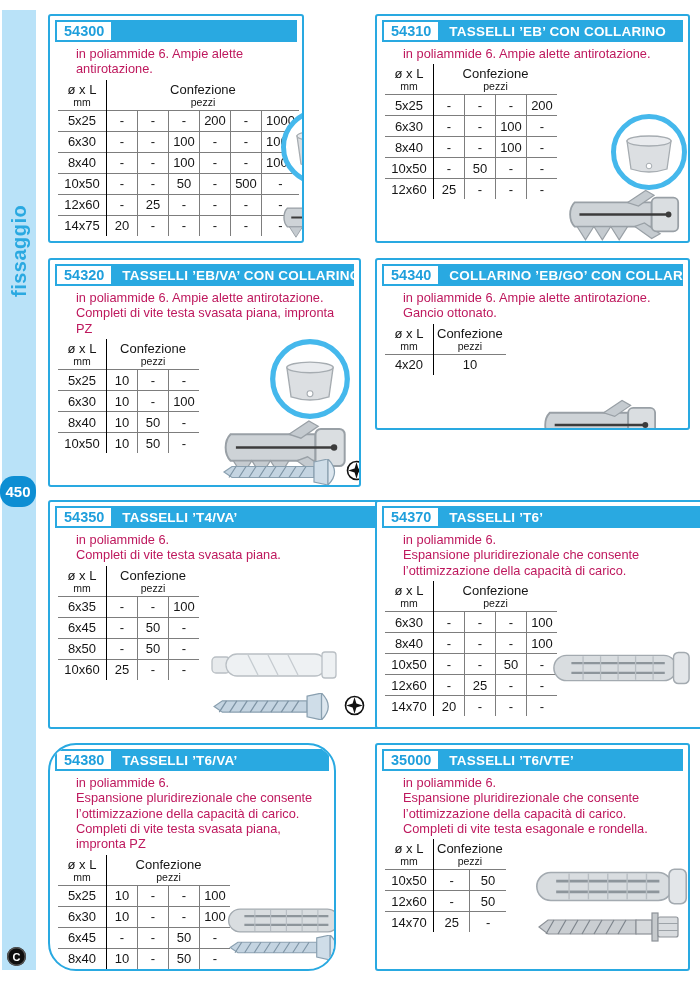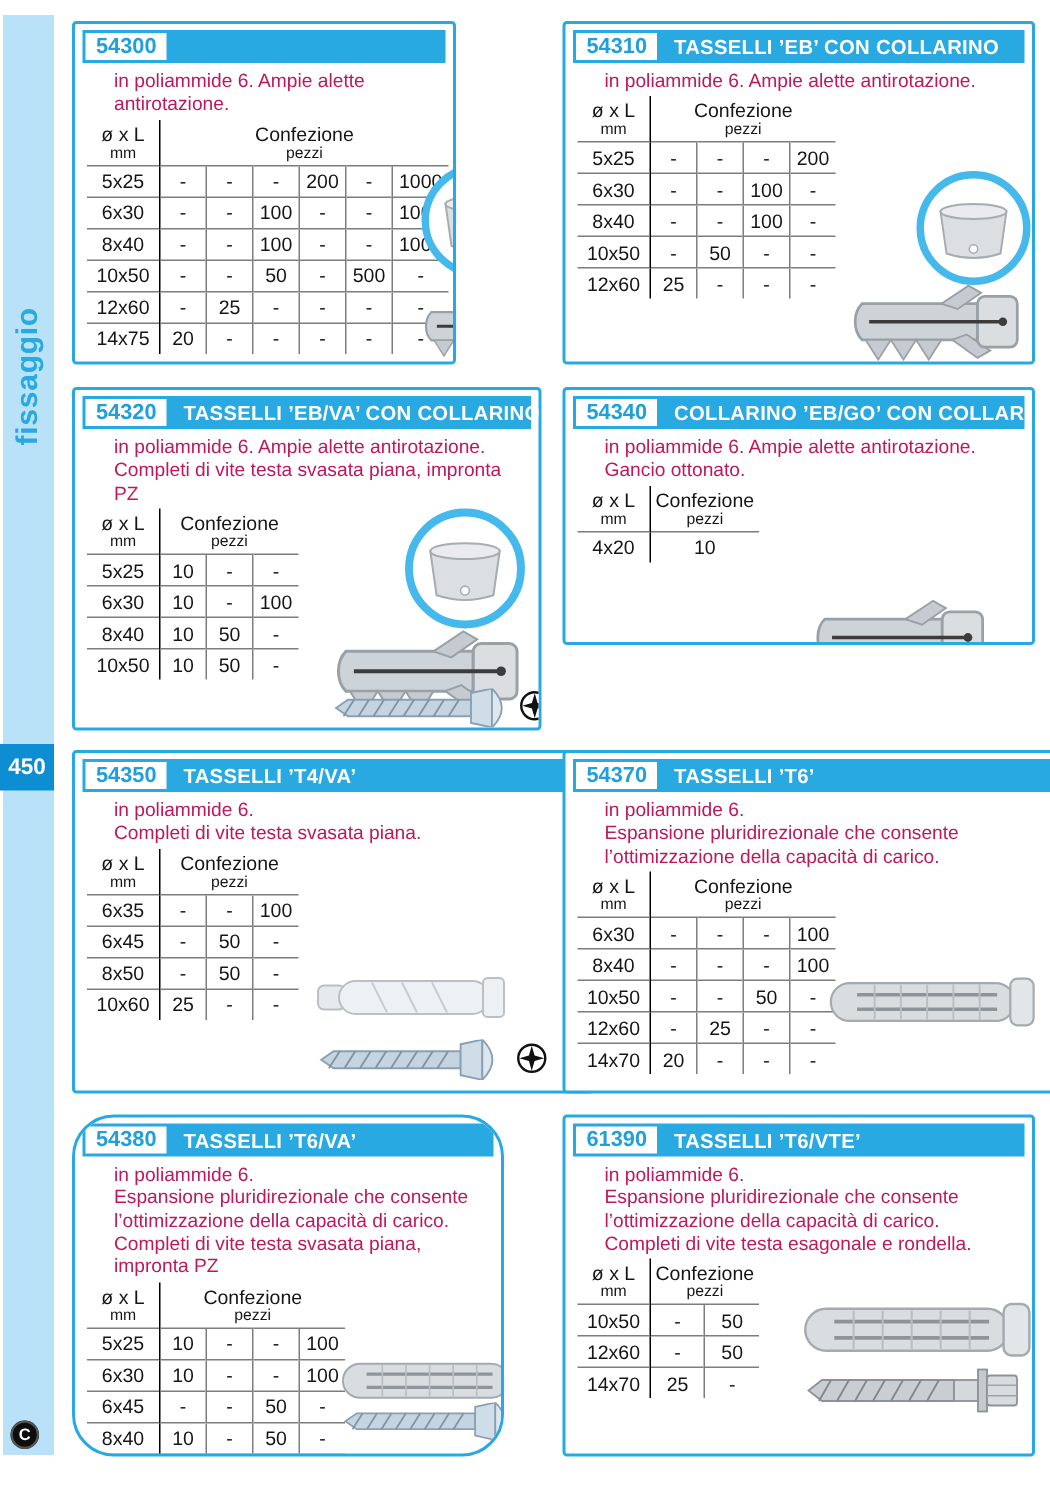--- a/index.html
+++ b/index.html
@@ -9,22 +9,22 @@
   }
   
   .sidebar { position:absolute; left:2px; top:10px; width:34px; height:960px; background:#b9e2f8; }
   .side-label {
     position:absolute; left:0; top:168px; width:34px; height:145px;
     display:flex; align-items:center; justify-content:center;
     writing-mode:vertical-rl; transform:rotate(180deg);
     color:#2aa9e1; font-size:20px; font-weight:bold; letter-spacing:0.5px;
   }
   .page-badge {
-    position:absolute; left:0; top:496px; width:36px; height:31px; background:#0d8ed3;
-    color:#fff; font-weight:bold; font-size:15px; display:flex; align-items:center; justify-content:center;
+    position:absolute; left:0; top:476px; width:36px; height:31px; background:#0d8ed3;
+    color:#fff; font-weight:bold; font-size:15px; display:flex; align-items:center; justify-content:center;border-radius:14px;
   }
   .footer-logo {
     position:absolute; left:7px; top:947px; width:19px; height:19px; border-radius:50%;
     background:#0e0e0e; color:#fff; font-size:11px; font-weight:bold;
     display:flex; align-items:center; justify-content:center; box-shadow:0 0 0 1.5px #555 inset;
   }
   
   .panel {
     position:absolute; box-sizing:border-box; background:#fff;
     border:2px solid #29a9e1; border-radius:3px; overflow:hidden;
@@ -569,21 +569,21 @@
       <use href="#screw-va"></use>
     </svg>
   <svg class="img" style="left:297px; top:189px;" width="21" height="21" viewBox="0 0 21 21">
       <use href="#pz-sym"></use>
     </svg>
 </div>
 
 <div class="panel p8">
   <div class="panel-hd">
     <div class="code-box">
-      <span class="code">61390</span>
+      <span class="code">35000</span>
     </div>
     <span class="title">TASSELLI ’T6/VTE’</span>
   </div>
   <div class="panel-desc">
       <div class="desc-line">in poliammide 6.</div>
       <div class="desc-line">Espansione pluridirezionale che consente</div>
       <div class="desc-line">l’ottimizzazione della capacità di carico.</div>
       <div class="desc-line">Completi di vite testa esagonale e rondella.</div>
     </div>
   <table class="ptable">

